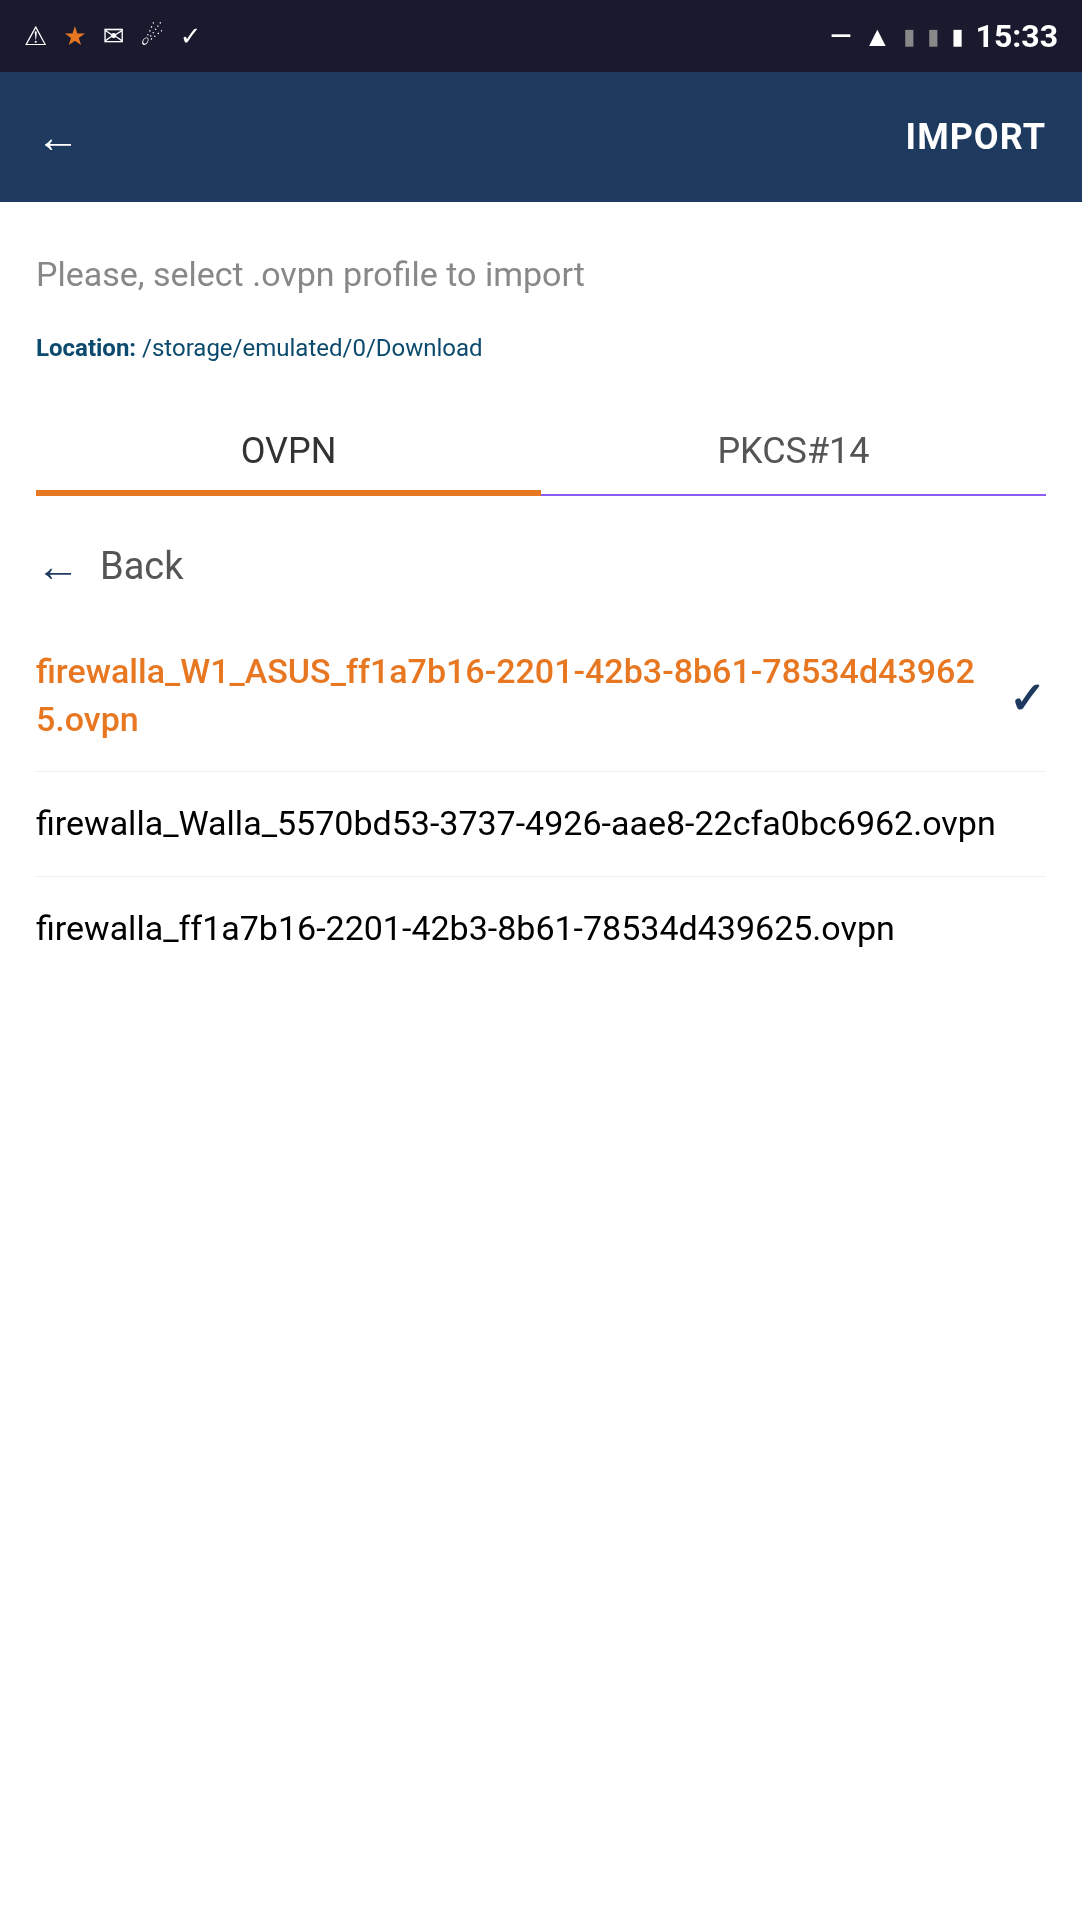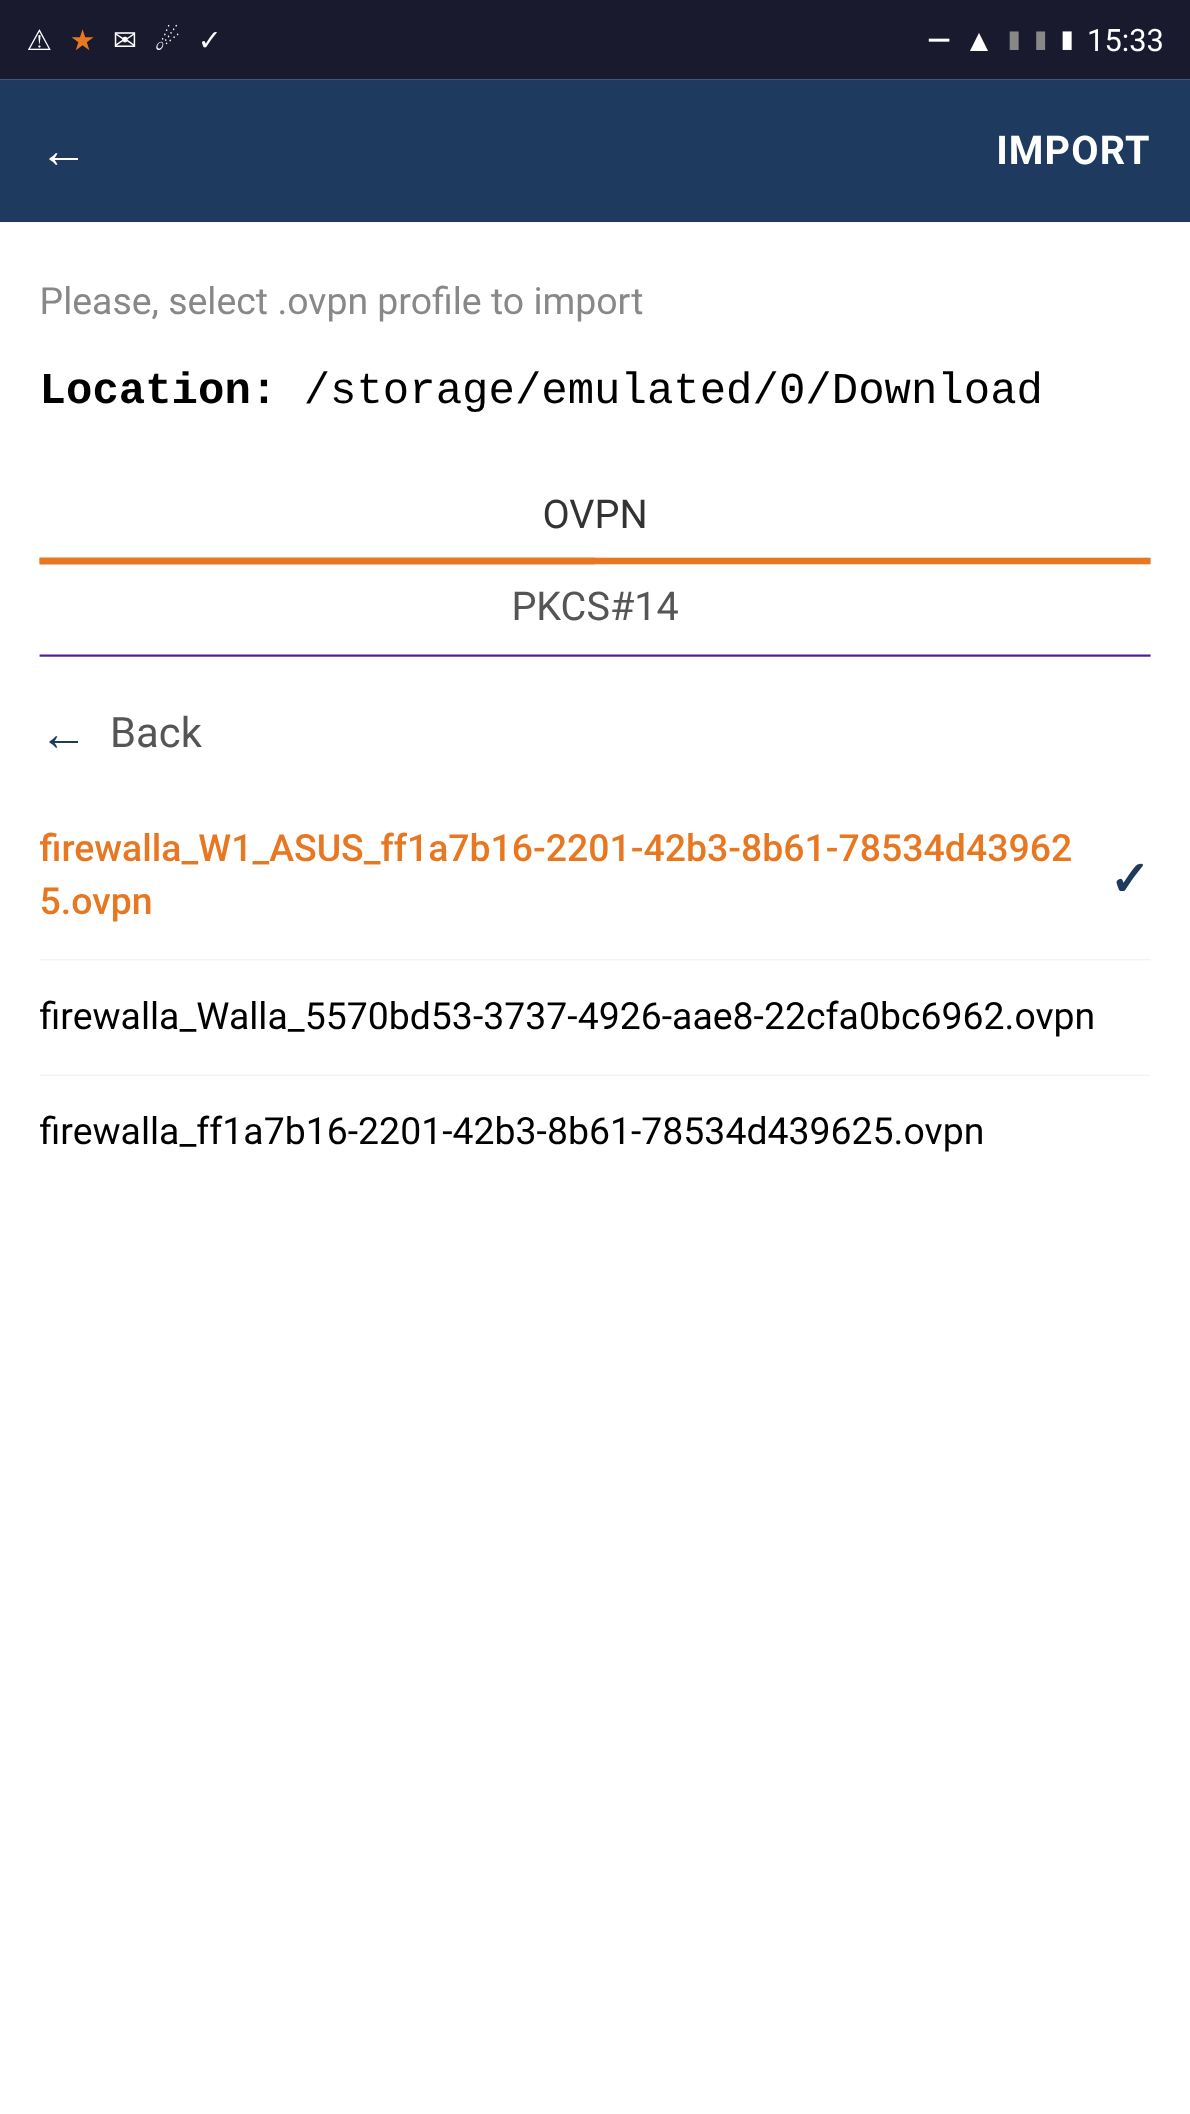--- a/index.html
+++ b/index.html
@@ -78,36 +78,34 @@
       padding: 52px 36px 0 36px;
     }
 
     .subtitle {
       color: #888888;
       font-size: 34px;
       margin-bottom: 40px;
     }
 
     .location-text {
-      color: #000000;
-      font-size: 40px;
+      color: #0c4a6e;
+      font-size: 24px;
       font-weight: 400;
       margin-bottom: 48px;
-      font-family: Liberation Mono, monospace;
     }
     .location-text strong {
       font-weight: 700;
     }
 
     
     .tabs-container {
       display: flex;
-      border-bottom: 2px solid #4c1d95;
+      border-bottom: 2px solid #8b5cf6;
       margin-bottom: 0;
-      flex-direction: column;
     }
     .tab {
       flex: 1;
       text-align: center;
       padding: 20px 0 22px 0;
       font-size: 36px;
       color: #555555;
       cursor: pointer;
       position: relative;
     }
@@ -190,21 +188,21 @@
     <span class="status-icon">✉</span>
     <span class="status-icon">☄</span>
     <span class="status-icon">✓</span>
   </div>
   <div class="status-bar-right">
     <span style="font-size:28px;">—</span>
     <span style="font-size:28px;">▲</span>
     <span style="font-size:22px; color:#888;">▮</span>
     <span style="font-size:22px; color:#888;">▮</span>
     <span style="font-size:22px;">▮</span>
-    <span style="font-size:28px; font-weight:400;">15:33</span>
+    <span style="font-size:32px; font-weight:700;">15:33</span>
   </div>
 </div>
 
 <div class="toolbar">
   <span class="toolbar-back">←</span>
   <span class="toolbar-import">IMPORT</span>
 </div>
 
 <div class="content">
 

